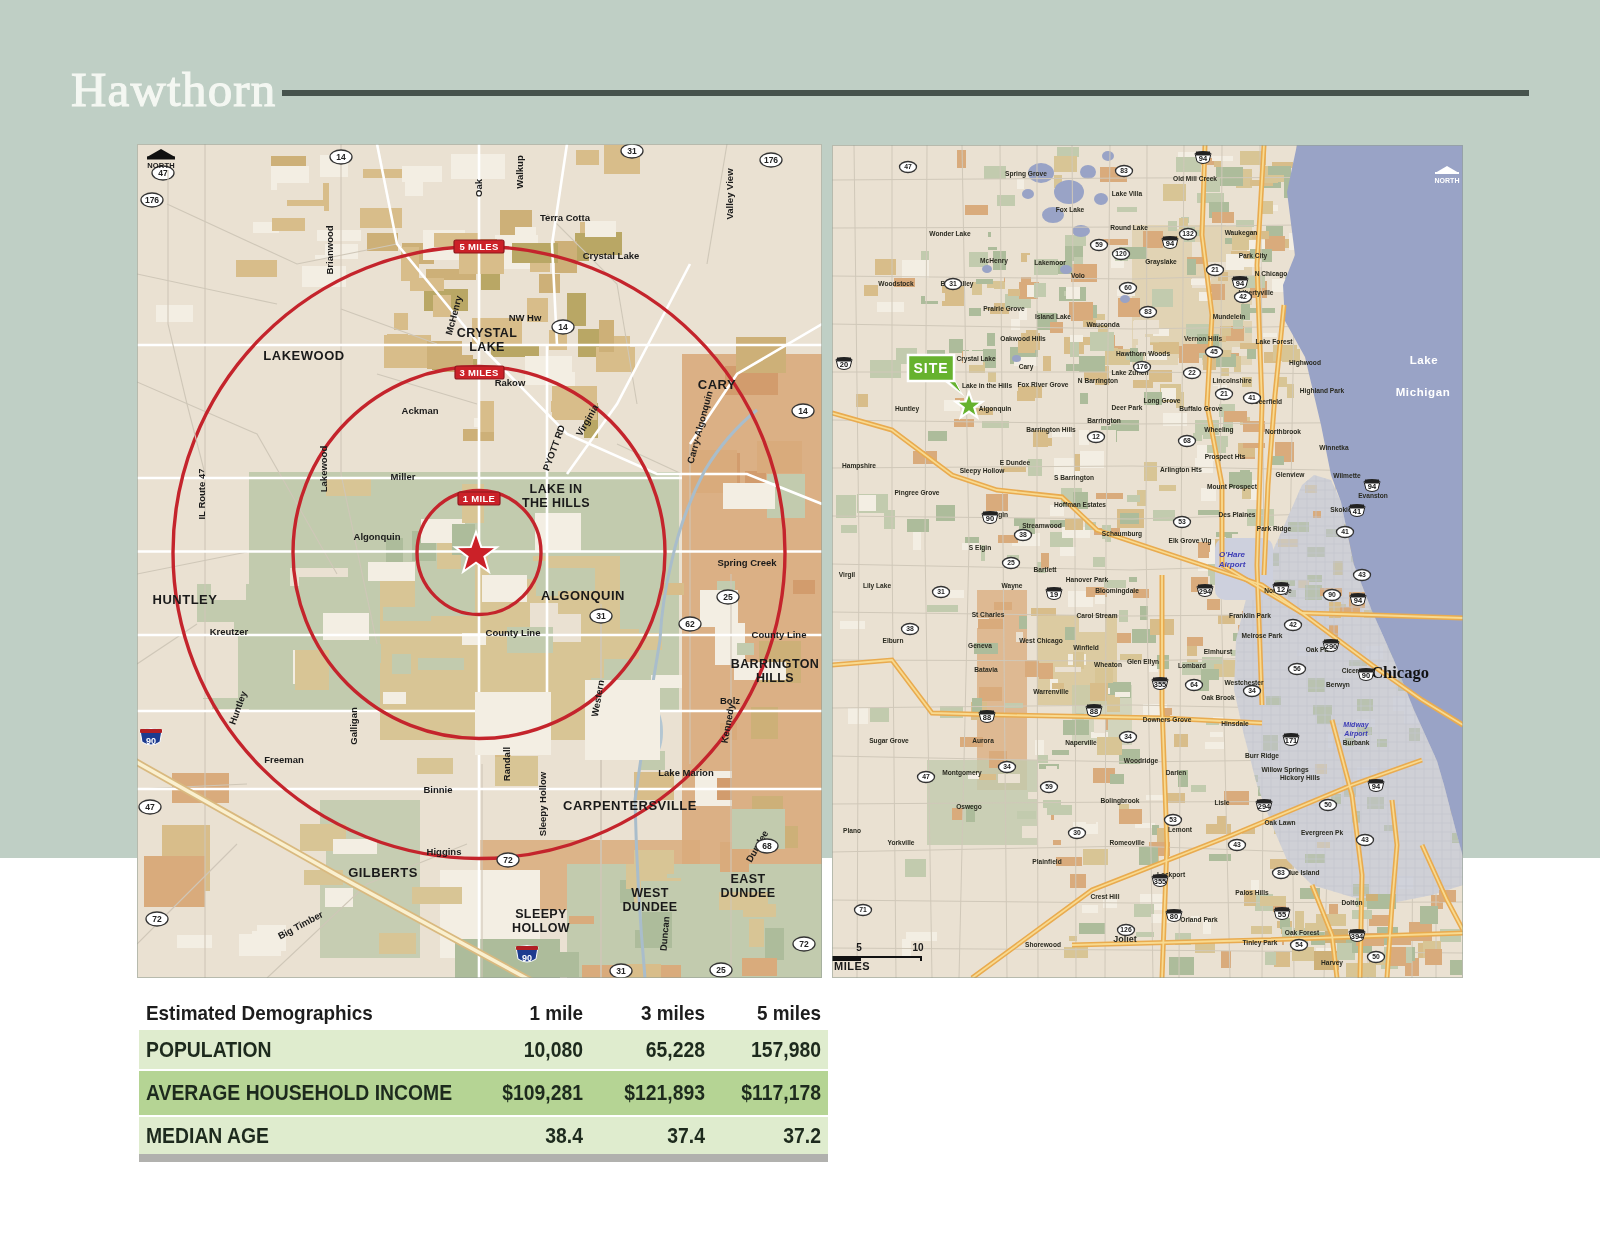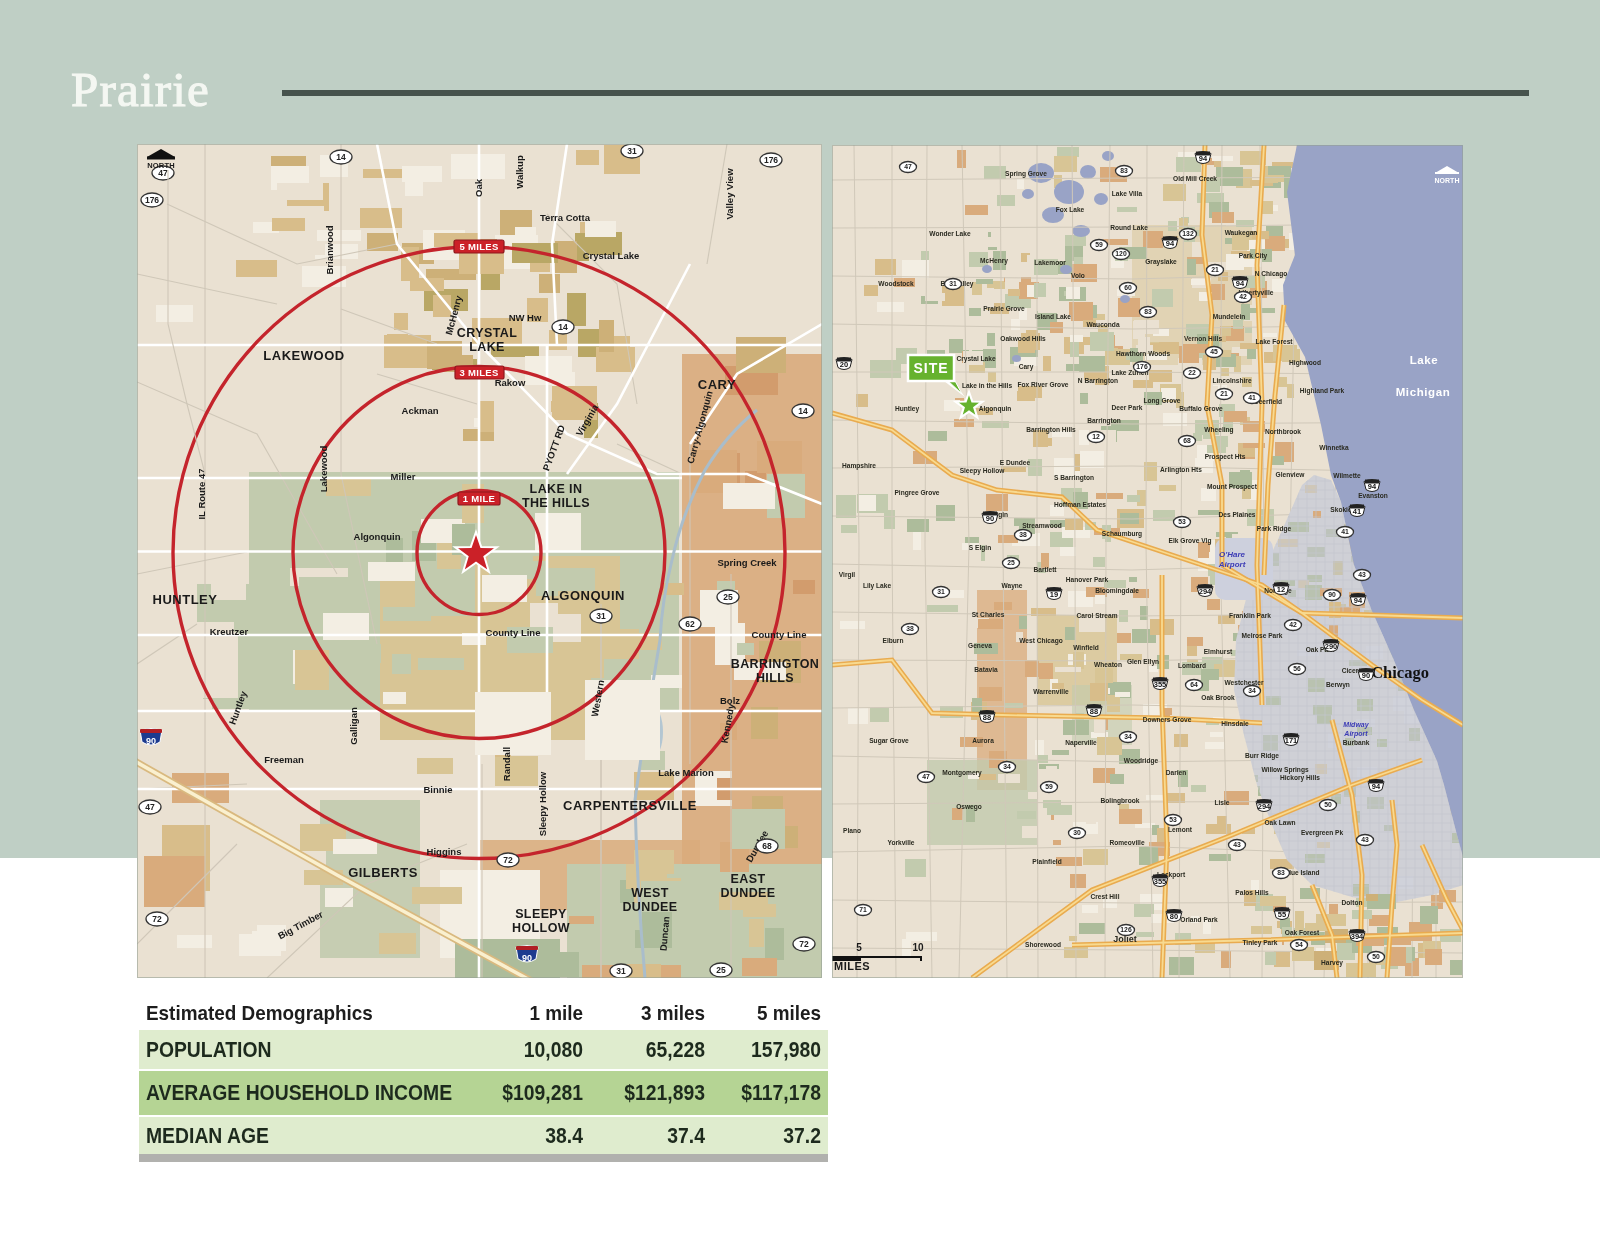--- a/index.html
+++ b/index.html
@@ -3,21 +3,21 @@
 html,body{margin:0;padding:0;background:#fff;}
 body{width:1600px;height:1236px;position:relative;overflow:hidden;font-family:"Liberation Sans",sans-serif;}
 .band{position:absolute;left:0;top:0;width:1600px;height:858px;background:#bfcfc5;}
 .title{position:absolute;left:71px;top:61px;font-family:"Liberation Serif",serif;font-weight:normal;font-size:49px;color:#f4f7f2;letter-spacing:1.2px;-webkit-text-stroke:1.1px #f4f7f2;}
 .rule{position:absolute;left:282px;top:89.5px;width:1247px;height:6.5px;background:#46534d;}
 .m1{position:absolute;left:137px;top:144px;width:685px;height:834px;}
 .m2{position:absolute;left:832px;top:145px;width:631px;height:833px;}
 .tbl{position:absolute;font-weight:bold;color:#1d1d1d;}
 </style></head><body>
 <div class="band"></div>
-<div class="title">Prairie</div>
+<div class="title">Hawthorn</div>
 <div class="rule"></div>
 <div class="m1">
     <svg width="685" height="834" viewBox="0 0 685 834" style="position:absolute;left:0;top:0">
       <rect width="685" height="834" fill="#eae1d2"></rect>
       <rect x="112" y="328" width="430" height="238" fill="#c2cbae"></rect>
       <rect x="60" y="440" width="60" height="125" fill="#c2cbae"></rect>
       <rect x="243" y="420" width="240" height="176" fill="#d8c595"></rect>
       <rect x="343" y="696" width="220" height="70" fill="#d9ab7c" opacity="0.85"></rect>
       <rect x="303" y="726" width="100" height="88" fill="#f3eee3"></rect>
       <rect x="278" y="412" width="205" height="155" fill="#d8c595"></rect>

